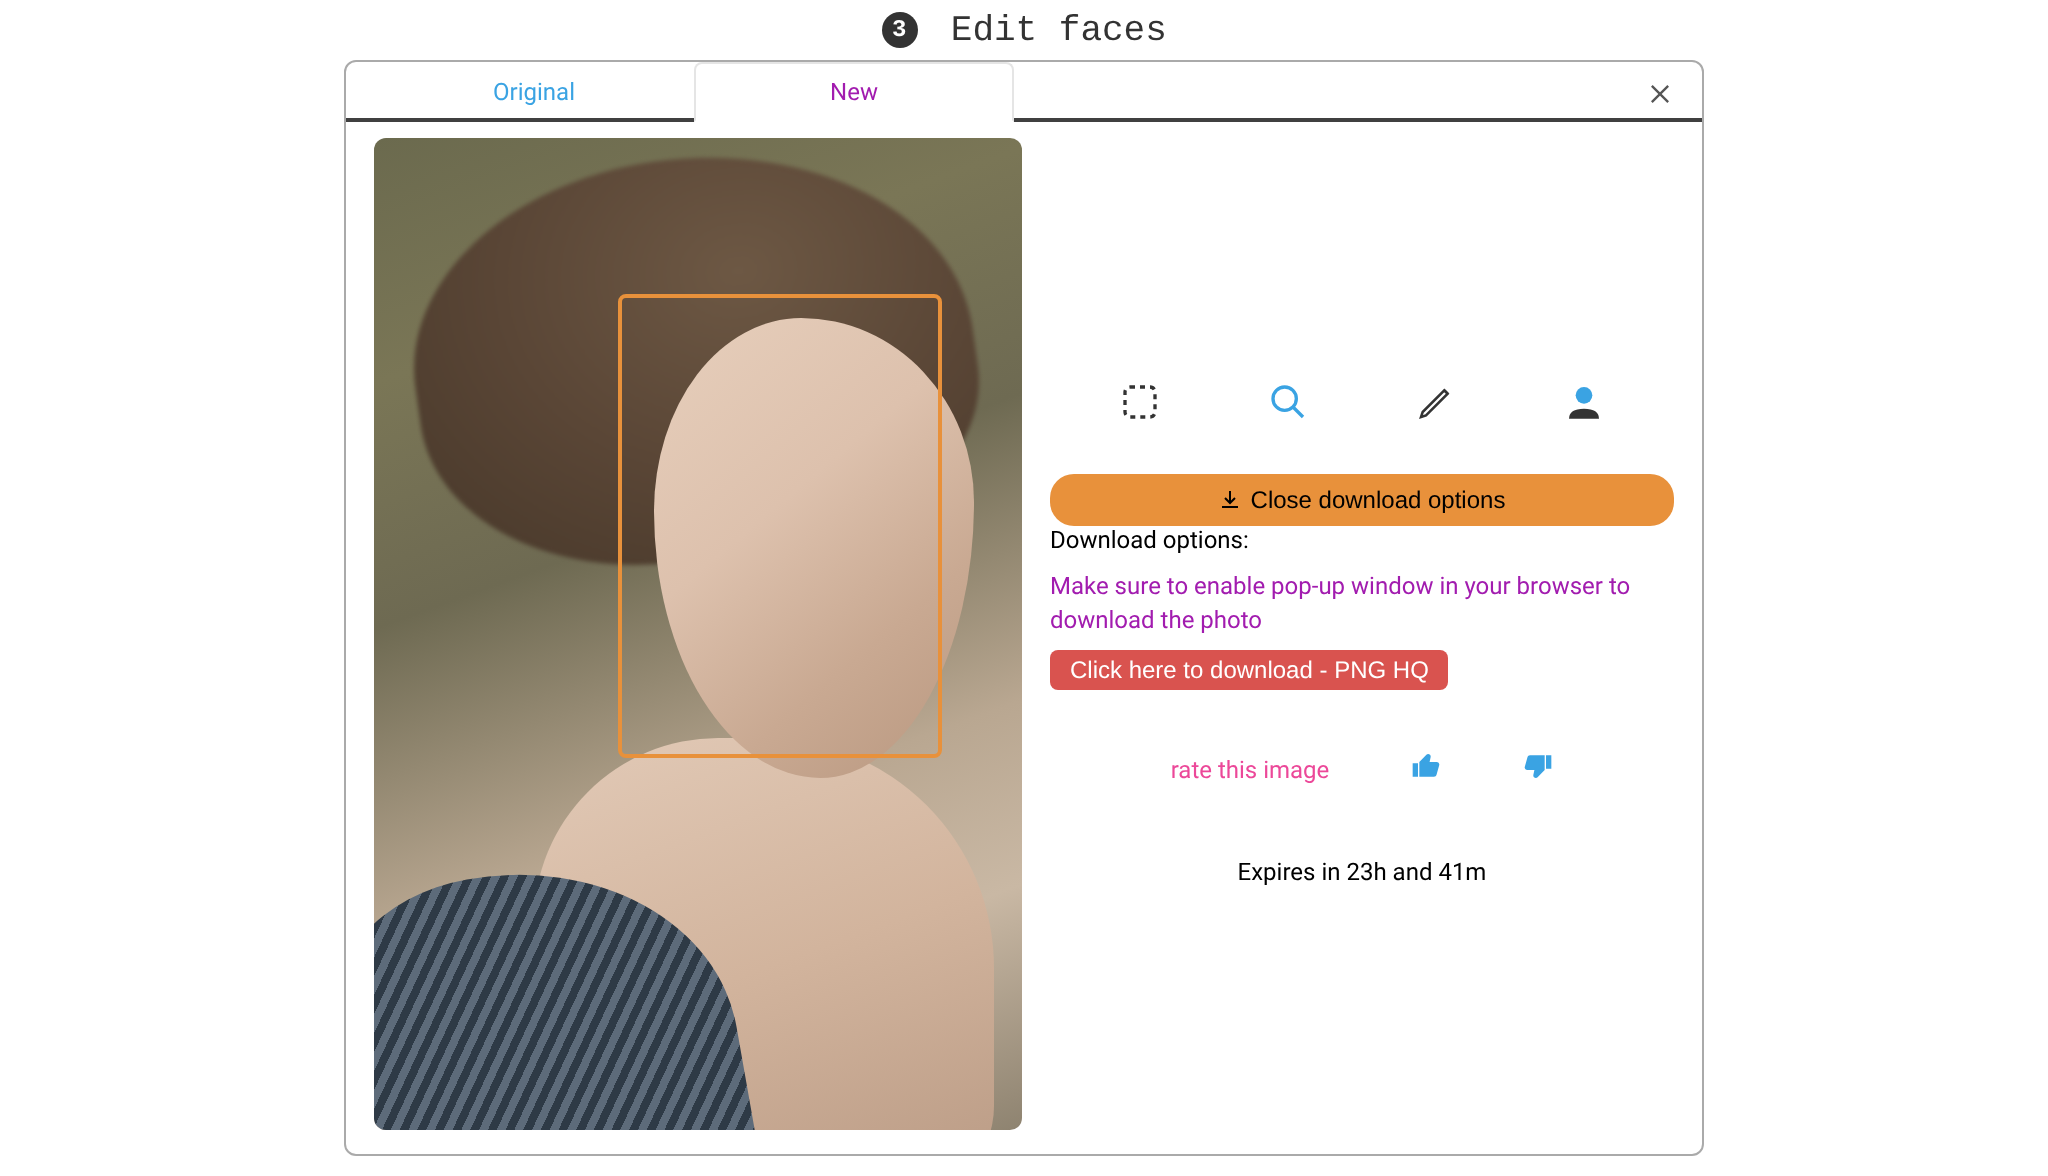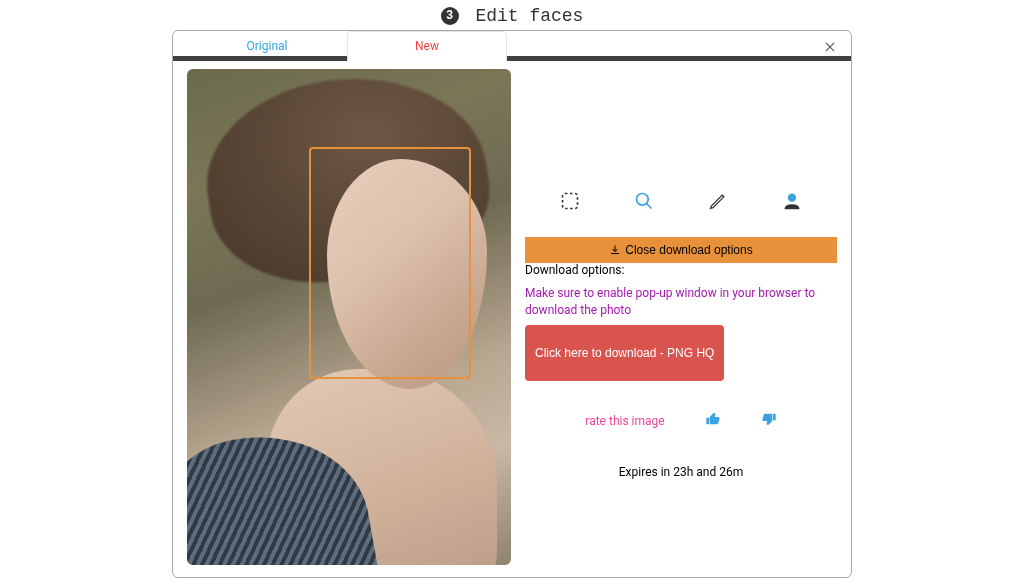--- a/index.html
+++ b/index.html
@@ -47,37 +47,37 @@
     right: 10px;
     width: 18px;
     height: 18px;
     cursor: pointer;
     color: #555;
   }
   .close-btn svg { width: 14px; height: 14px; }
   .tabs {
     display: flex;
     height: 30px;
-    border-bottom: 5px solid #404040;
+    border-bottom: 2px solid #404040;
     padding-left: 14px;
   }
   .tab {
     width: 160px;
     height: 30px;
     display: flex;
     align-items: center;
     justify-content: center;
     font-size: 12px;
     color: #3aa3e3;
     cursor: pointer;
     border: 1px solid transparent;
   }
   .tab.active {
     background: #fff;
-    color: #ef4444;
+    color: #a21caf;
     border: 1px solid #e5e5e5;
     border-bottom: 1px solid #fff;
     border-radius: 4px 4px 0 0;
     margin-bottom: -1px;
   }
   .content {
     display: flex;
     padding: 8px 14px 14px;
     gap: 14px;
     height: calc(100% - 30px);
@@ -145,36 +145,36 @@
   .tool-icon {
     width: 24px; height: 24px;
     display: flex; align-items: center; justify-content: center;
     cursor: pointer;
   }
   .btn-orange {
     background: #e8913b;
     color: #000;
     font-size: 12px;
     border: none;
-    border-radius: 0;
+    border-radius: 12px;
     padding: 6px 0;
     width: 100%;
     cursor: pointer;
     display: flex;
     align-items: center;
     justify-content: center;
     gap: 4px;
   }
   .btn-red {
     background: #d9534f;
     color: #fff;
     font-size: 12px;
     border: none;
     border-radius: 4px;
-    padding: 21px 10px;
+    padding: 3px 10px;
     cursor: pointer;
     margin-top: 6px;
     align-self: flex-start;
   }
   .section-label {
     font-size: 12px;
     color: #000;
     margin-top: 0;
   }
   .help-text {
@@ -283,17 +283,17 @@
             <path d="M2 20 L6 20 L6 10 L2 10 Z M22 11 C22 9.9 21.1 9 20 9 L14.7 9 L15.5 5.2 C15.6 4.6 15.4 4 15 3.6 C14.2 2.8 13 2.8 12.3 3.6 L7 9 L7 20 L18 20 C18.9 20 19.7 19.4 19.9 18.5 L22 11 Z" fill="#3aa3e3"></path>
           </svg>
         </span>
         <span class="thumb">
           <svg width="16" height="16" viewBox="0 0 24 24">
             <path d="M22 4 L18 4 L18 14 L22 14 Z M2 13 C2 14.1 2.9 15 4 15 L9.3 15 L8.5 18.8 C8.4 19.4 8.6 20 9 20.4 C9.8 21.2 11 21.2 11.7 20.4 L17 15 L17 4 L6 4 C5.1 4 4.3 4.6 4.1 5.5 L2 13 Z" fill="#3aa3e3"></path>
           </svg>
         </span>
       </div>
 
-      <div class="expires">Expires in 23h and 26m</div>
+      <div class="expires">Expires in 23h and 41m</div>
 
     </div>
   </div>
 </div>
 
 </body></html>

